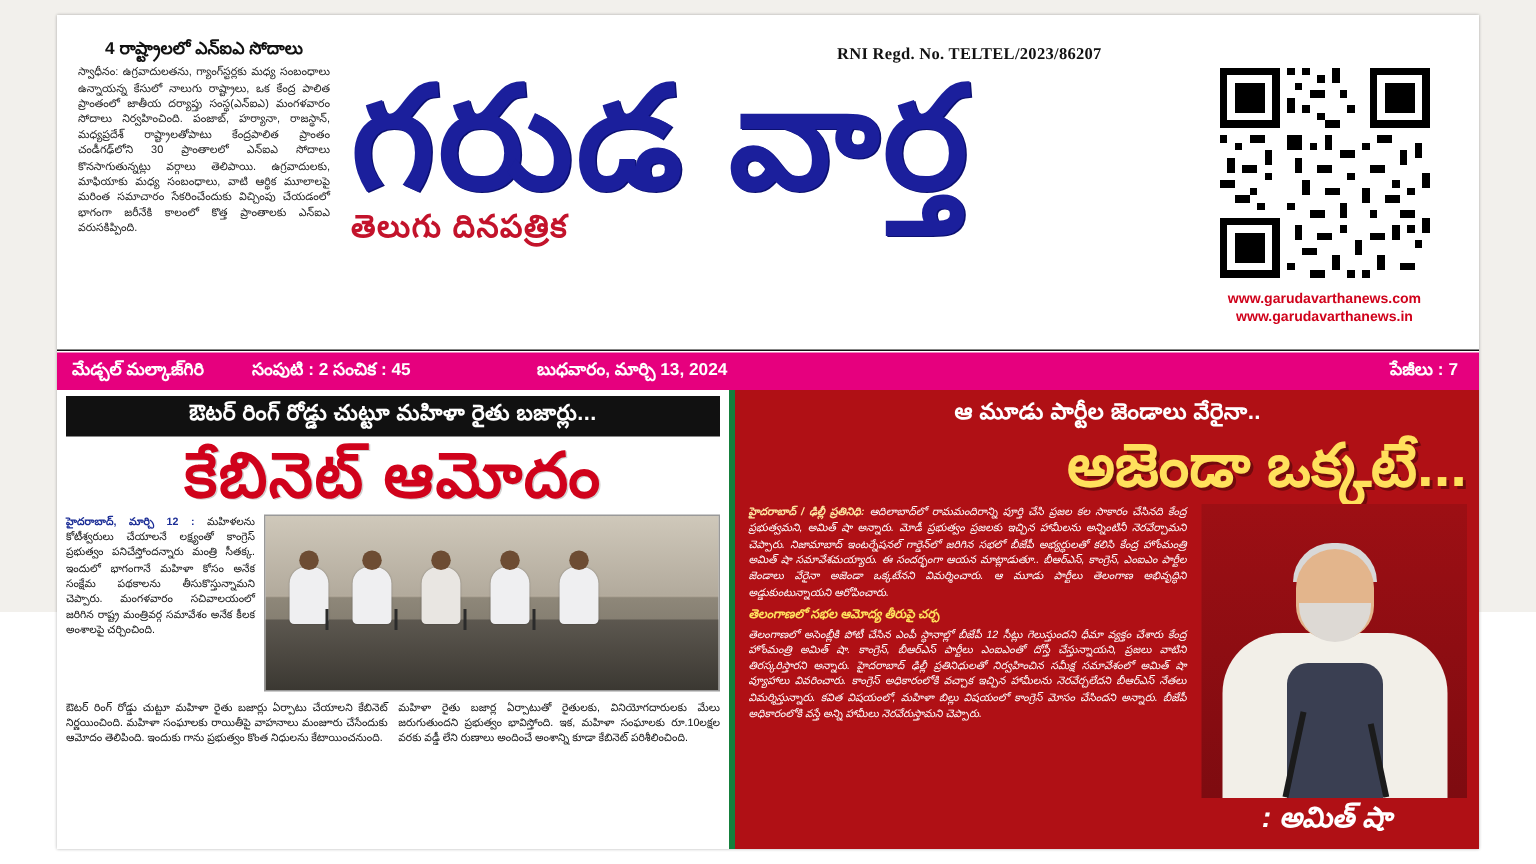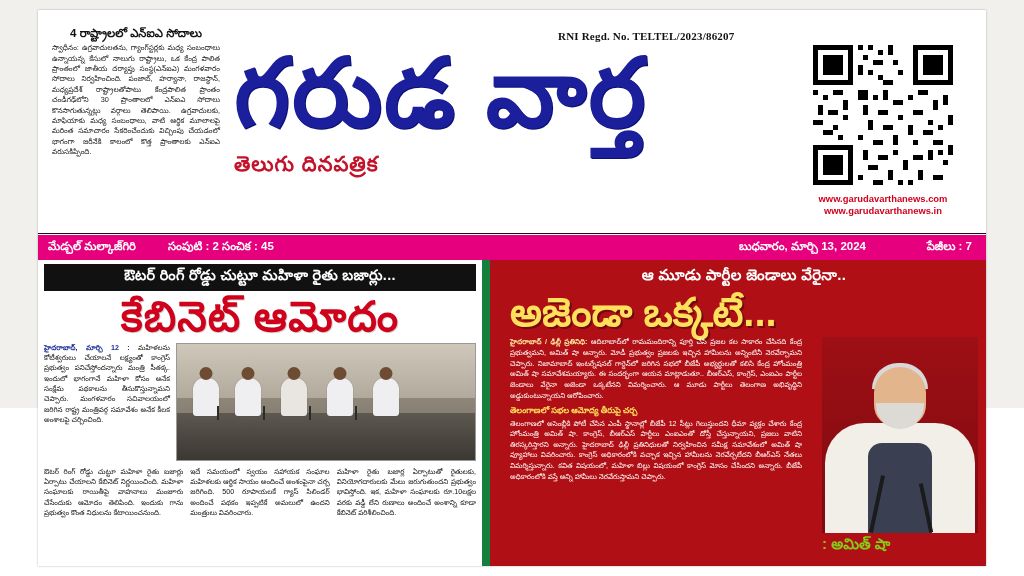--- a/index.html
+++ b/index.html
@@ -68,21 +68,21 @@
     font-size: 96px;
     line-height: .98;
     font-weight: bold;
     color: #1b1f9c;
     letter-spacing: 2px;
     font-family: "Liberation Sans", sans-serif;
     text-shadow: 1px 1px 0 #0c1070;
     white-space: nowrap;
   }
   .title-sub {
-    margin-top: 12px;
+    margin-top: 0;
     font-size: 21px;
     font-weight: bold;
     color: #c3132b;
     letter-spacing: 1px;
   }
   .qr-box {
     position: absolute;
     right: 14px; top: 30px;
     width: 178px;
   }
@@ -110,41 +110,41 @@
     color: #ffffff;
     display: flex;
     align-items: center;
     font-size: 11.5px;
     font-weight: bold;
     border-top: 1px solid #fff;
   }
   .infobar .seg { padding: 0 10px; white-space: nowrap; }
   .infobar .left { width: 120px; }
   .infobar .vol  { flex: 0 0 190px; }
-  .infobar .date { flex: 1; text-align: right; }
+  .infobar .date { flex: 1; text-align: left; }
   .infobar .pages { width: 110px; text-align: right; padding-right: 14px; }
 
   
   .content {
     position: relative;
     display: flex;
     height: 306px;
   }
   .col-left {
     width: 452px;
-    border-right: 8px solid #15803d;
+    border-right: 4px solid #15803d;
     padding: 4px 6px 0 6px;
     position: relative;
   }
   .col-right {
     flex: 1;
     background: #b01015;
     position: relative;
     color: #fff;
-    padding: 4px 8px 0 20px;
+    padding: 4px 8px 0 9px;
   }
 
   .kicker {
     background: #111;
     color: #fff;
     font-size: 14.5px;
     font-weight: bold;
     text-align: center;
     padding: 3px 4px 4px;
     letter-spacing: .3px;
@@ -228,29 +228,29 @@
   
   .r-kicker {
     text-align: center;
     font-size: 15px;
     font-weight: bold;
     color: #ffffff;
     letter-spacing: .3px;
     padding-top: 2px;
   }
   .r-head {
-    text-align: left;
+    text-align: right;
     font-size: 40px;
     font-weight: bold;
     color: #ffe05c;
     line-height: 1.06;
     margin: 4px 0 4px;
     text-shadow: 2px 2px 0 rgba(0,0,0,.35);
   }
-  .r-body-row { display: flex; gap: 20px; }
+  .r-body-row { display: flex; gap: 10px; font-style: italic; }
   .r-text {
     width: 292px;
     font-size: 7.1px;
     line-height: 1.5;
     text-align: justify;
     color: #ffffff;
   }
   .r-text .dl { font-weight: bold; color: #ffe7a0; }
   .r-subhead {
     font-weight: bold;
@@ -314,24 +314,24 @@
     transform: rotate(12deg);
   }
   .r-photo .mic3 {
     position: absolute;
     bottom: 0; right: 32%;
     width: 4px; height: 50px;
     background: #1b1b1b;
     transform: rotate(-12deg);
   }
   .r-attrib {
-    text-align: left;
-    font-size: 15px;
-    font-weight: bold;
-    color: #84cc16;
+    text-align: center;
+    font-size: 19px;
+    font-weight: bold;
+    color: #ffffff;
     padding: 2px 10px 0 0;
   }
 </style>
 </head>
 <body>
 
 <div class="page">
   <div class="paper">
 
     <div class="masthead">
@@ -464,21 +464,20 @@
             <div class="person" style="left:196px"></div>
             <div class="mic" style="left:40px"></div>
             <div class="mic" style="left:86px"></div>
             <div class="mic" style="left:132px"></div>
             <div class="mic" style="left:178px"></div>
           </div>
         </div>
 
         <div class="bottom-cols">
           <div>ఔటర్ రింగ్ రోడ్డు చుట్టూ మహిళా రైతు బజార్లు ఏర్పాటు చేయాలని కేబినెట్ నిర్ణయించింది. మహిళా సంఘాలకు రాయితీపై వాహనాలు మంజూరు చేసేందుకు ఆమోదం తెలిపింది. ఇందుకు గాను ప్రభుత్వం కొంత నిధులను కేటాయించనుంది.</div>
-          <div>ఇదే సమయంలో స్వయం సహాయక సంఘాల మహిళలకు ఆర్థిక సాయం అందించే అంశంపైనా చర్చ జరిగింది. 500 రూపాయలకే గ్యాస్ సిలిండర్ అందించే పథకం ఇప్పటికే అమలులో ఉందని మంత్రులు వివరించారు.</div>
           <div>మహిళా రైతు బజార్ల ఏర్పాటుతో రైతులకు, వినియోగదారులకు మేలు జరుగుతుందని ప్రభుత్వం భావిస్తోంది. ఇక, మహిళా సంఘాలకు రూ.10లక్షల వరకు వడ్డీ లేని రుణాలు అందించే అంశాన్ని కూడా కేబినెట్ పరిశీలించింది.</div>
         </div>
       </div>
 
       <div class="col-right">
         <div class="r-kicker">ఆ మూడు పార్టీల జెండాలు వేరైనా..</div>
         <div class="r-head">అజెండా ఒక్కటే...</div>
 
         <div class="r-body-row">
           <div class="r-text">

